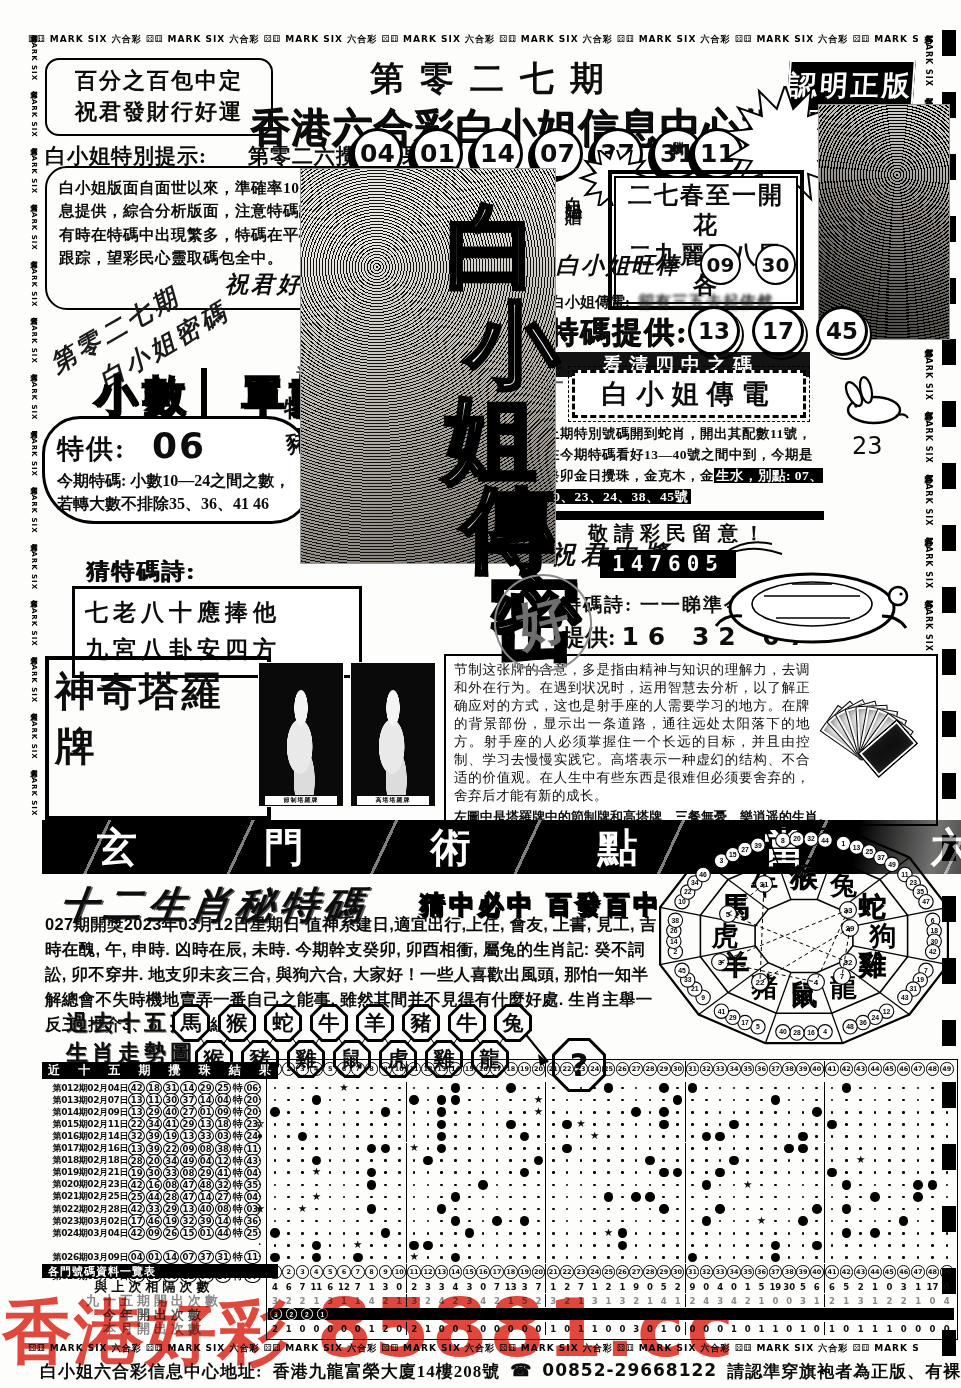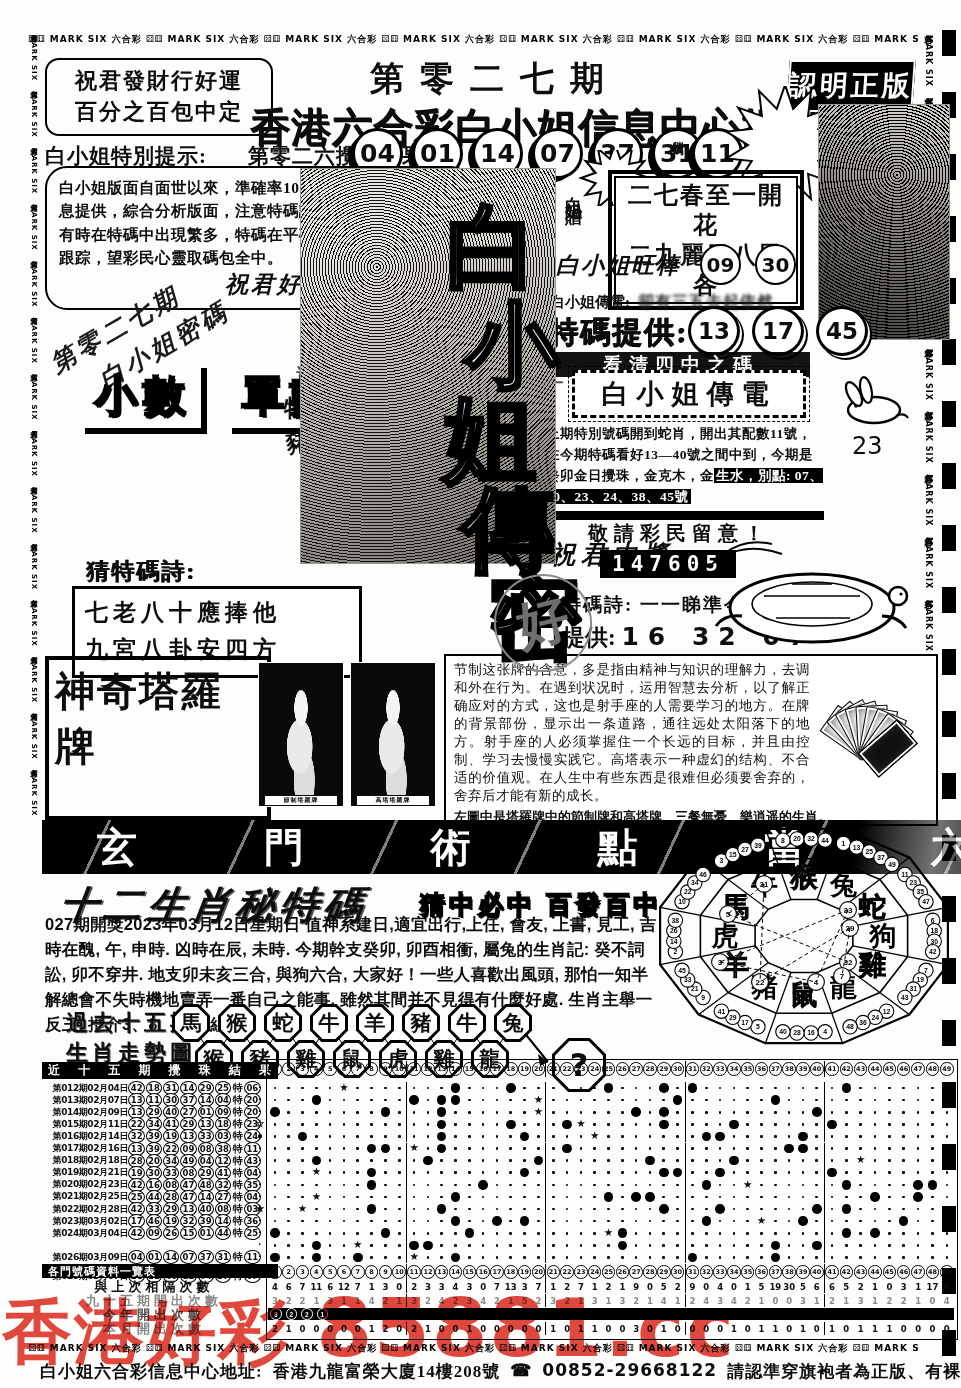--- a/index.html
+++ b/index.html
@@ -184,22 +184,22 @@
       <i></i>
       <i></i>
       <i></i>
       <i></i>
       <i></i>
       <i></i>
       <i></i>
     </div>
 
   <div class="promo-box b" style="left:45px;top:58px;width:208px;">
+    <div>百分之百包中定</div>
     <div>祝君發財行好運</div>
-    <div>百分之百包中定</div>
   </div>
   <div class="issue-title b" style="left:280px;top:56px;width:430px;">第零二七期</div>
   <div class="main-title b" style="left:250px;top:100px;width:540px;">香港六合彩白小姐信息中心提供</div>
   <div class="badge b" style="left:788px;top:60px;width:126px;height:52px;">認明正版</div>
 
   <div class="tips-label b" style="left:45px;top:142px;">白小姐特別提示:</div>
   <div class="tips-label b" style="left:248px;top:142px;">第零二六攪珠結果</div>
   <div class="balls b" id="balls-row" style="left:352px;top:128px;">
       <div class="ball">04</div>
       <div class="ball">01</div>
@@ -283,20 +283,24 @@
     <ellipse cx="40" cy="38" rx="26" ry="13" fill="#fff" stroke="#000" stroke-width="2.4"></ellipse>
     <ellipse cx="20" cy="22" rx="6" ry="13" fill="#fff" stroke="#000" stroke-width="2.2" transform="rotate(-28 20 22)"></ellipse>
     <ellipse cx="32" cy="18" rx="5.5" ry="13" fill="#fff" stroke="#000" stroke-width="2.2" transform="rotate(-12 32 18)"></ellipse>
     <circle cx="22" cy="34" r="1.8" fill="#000"></circle>
     <path d="M62 44 q8 -4 12 2" fill="none" stroke="#000" stroke-width="2"></path>
   </svg>
   <div class="b" style="left:852px;top:432px;font:400 24px 'DejaVu Sans',sans-serif;">23</div>
 
   <div class="numhead b" style="left:85px;top:368px;">小數</div>
   <div class="numhead b" style="left:232px;top:368px;">單數</div>
+  <div class="bubble b" style="left:42px;top:416px;width:240px;">
+    <div class="t1"><span>特供:</span><span class="num">06</span></div>
+    <div class="t2">今期特碼: 小數10—24之間之數，若轉大數不排除35、36、41 46</div>
+  </div>
   <div class="b" style="left:286px;top:428px;font:900 23px serif;transform:rotate(-8deg);">豬</div>
 
   <div class="sec-label b" style="left:86px;top:556px;">猜特碼詩:</div>
   <div class="poem-box b" style="left:72px;top:586px;width:264px;">
     <div>七老八十應捧他</div>
     <div>九宮八卦安四方</div>
   </div>
   <div class="hand b" style="left:494px;top:574px;width:94px;height:94px;z-index:4;">好</div>
   <div class="codebox b" style="left:600px;top:550px;width:136px;height:28px;">147605</div>
   <div class="cpoem b" style="left:562px;top:592px;">

